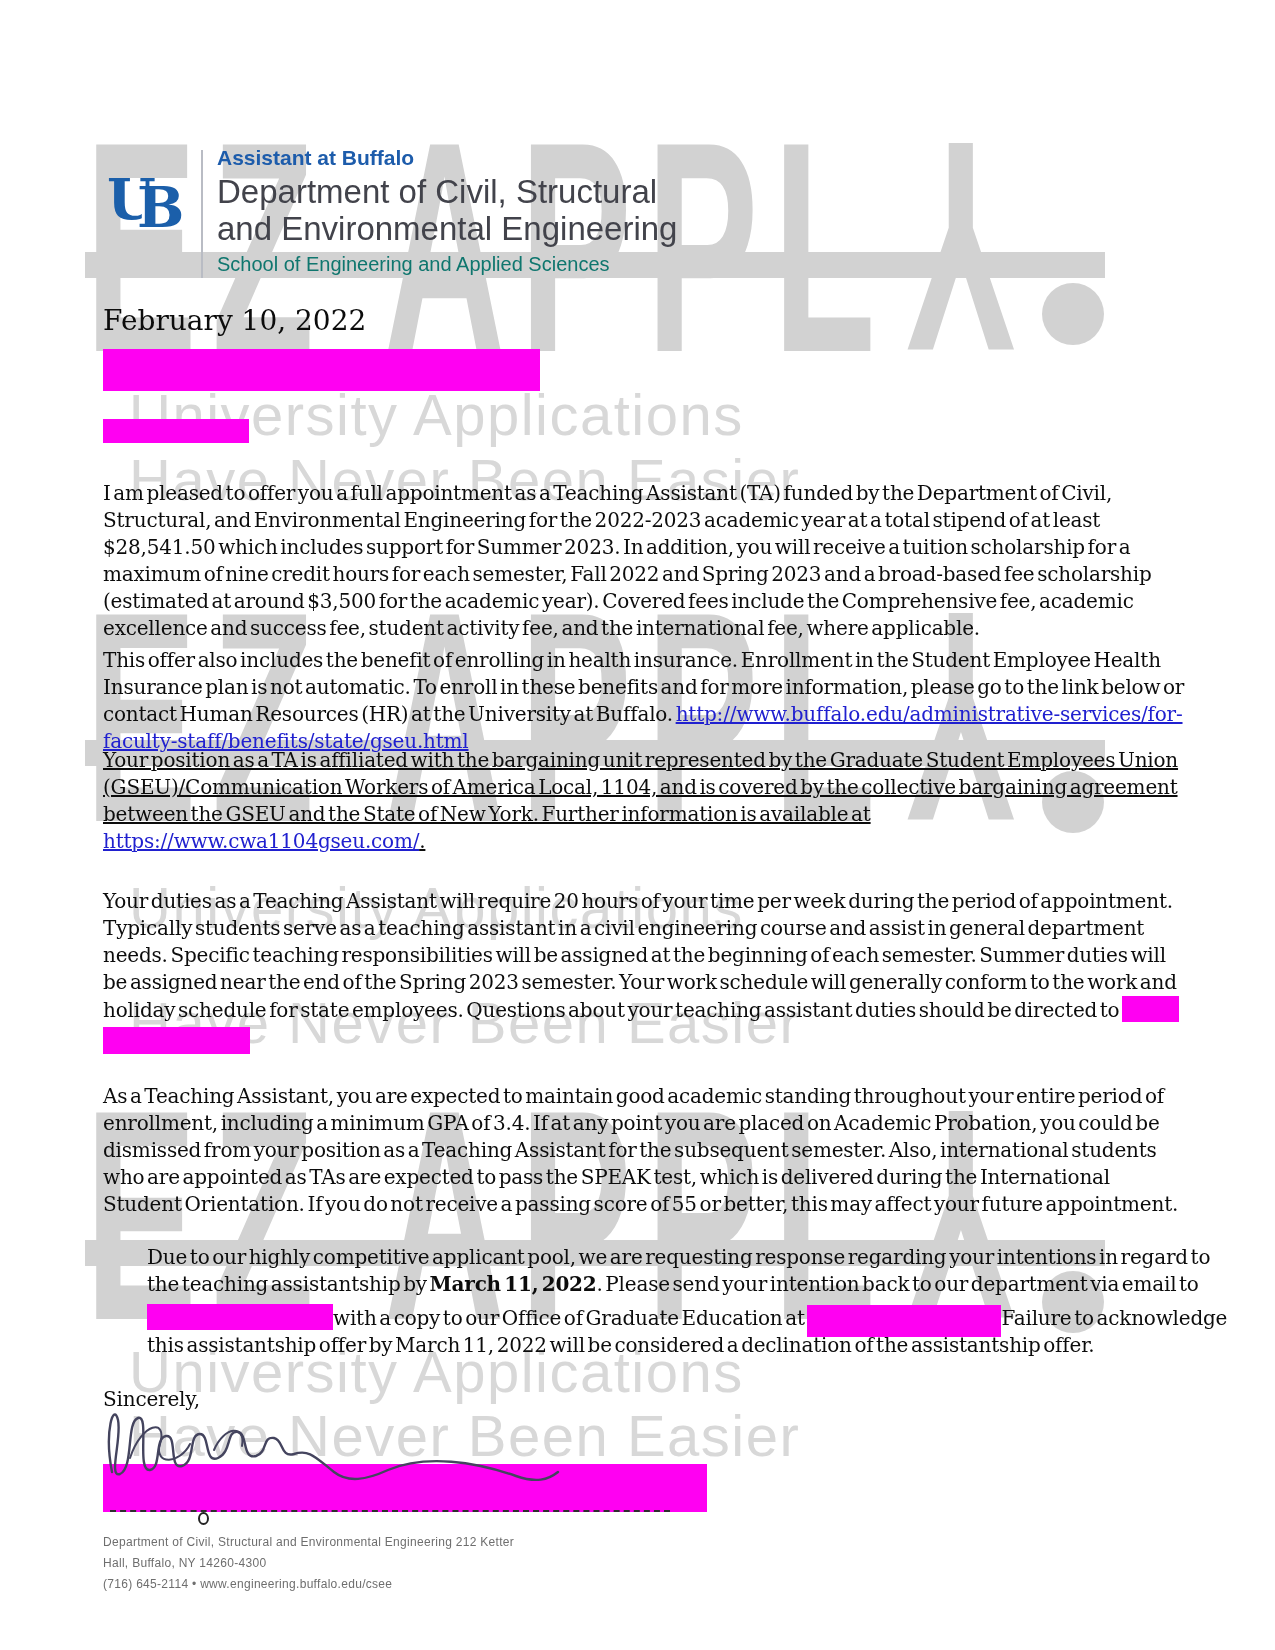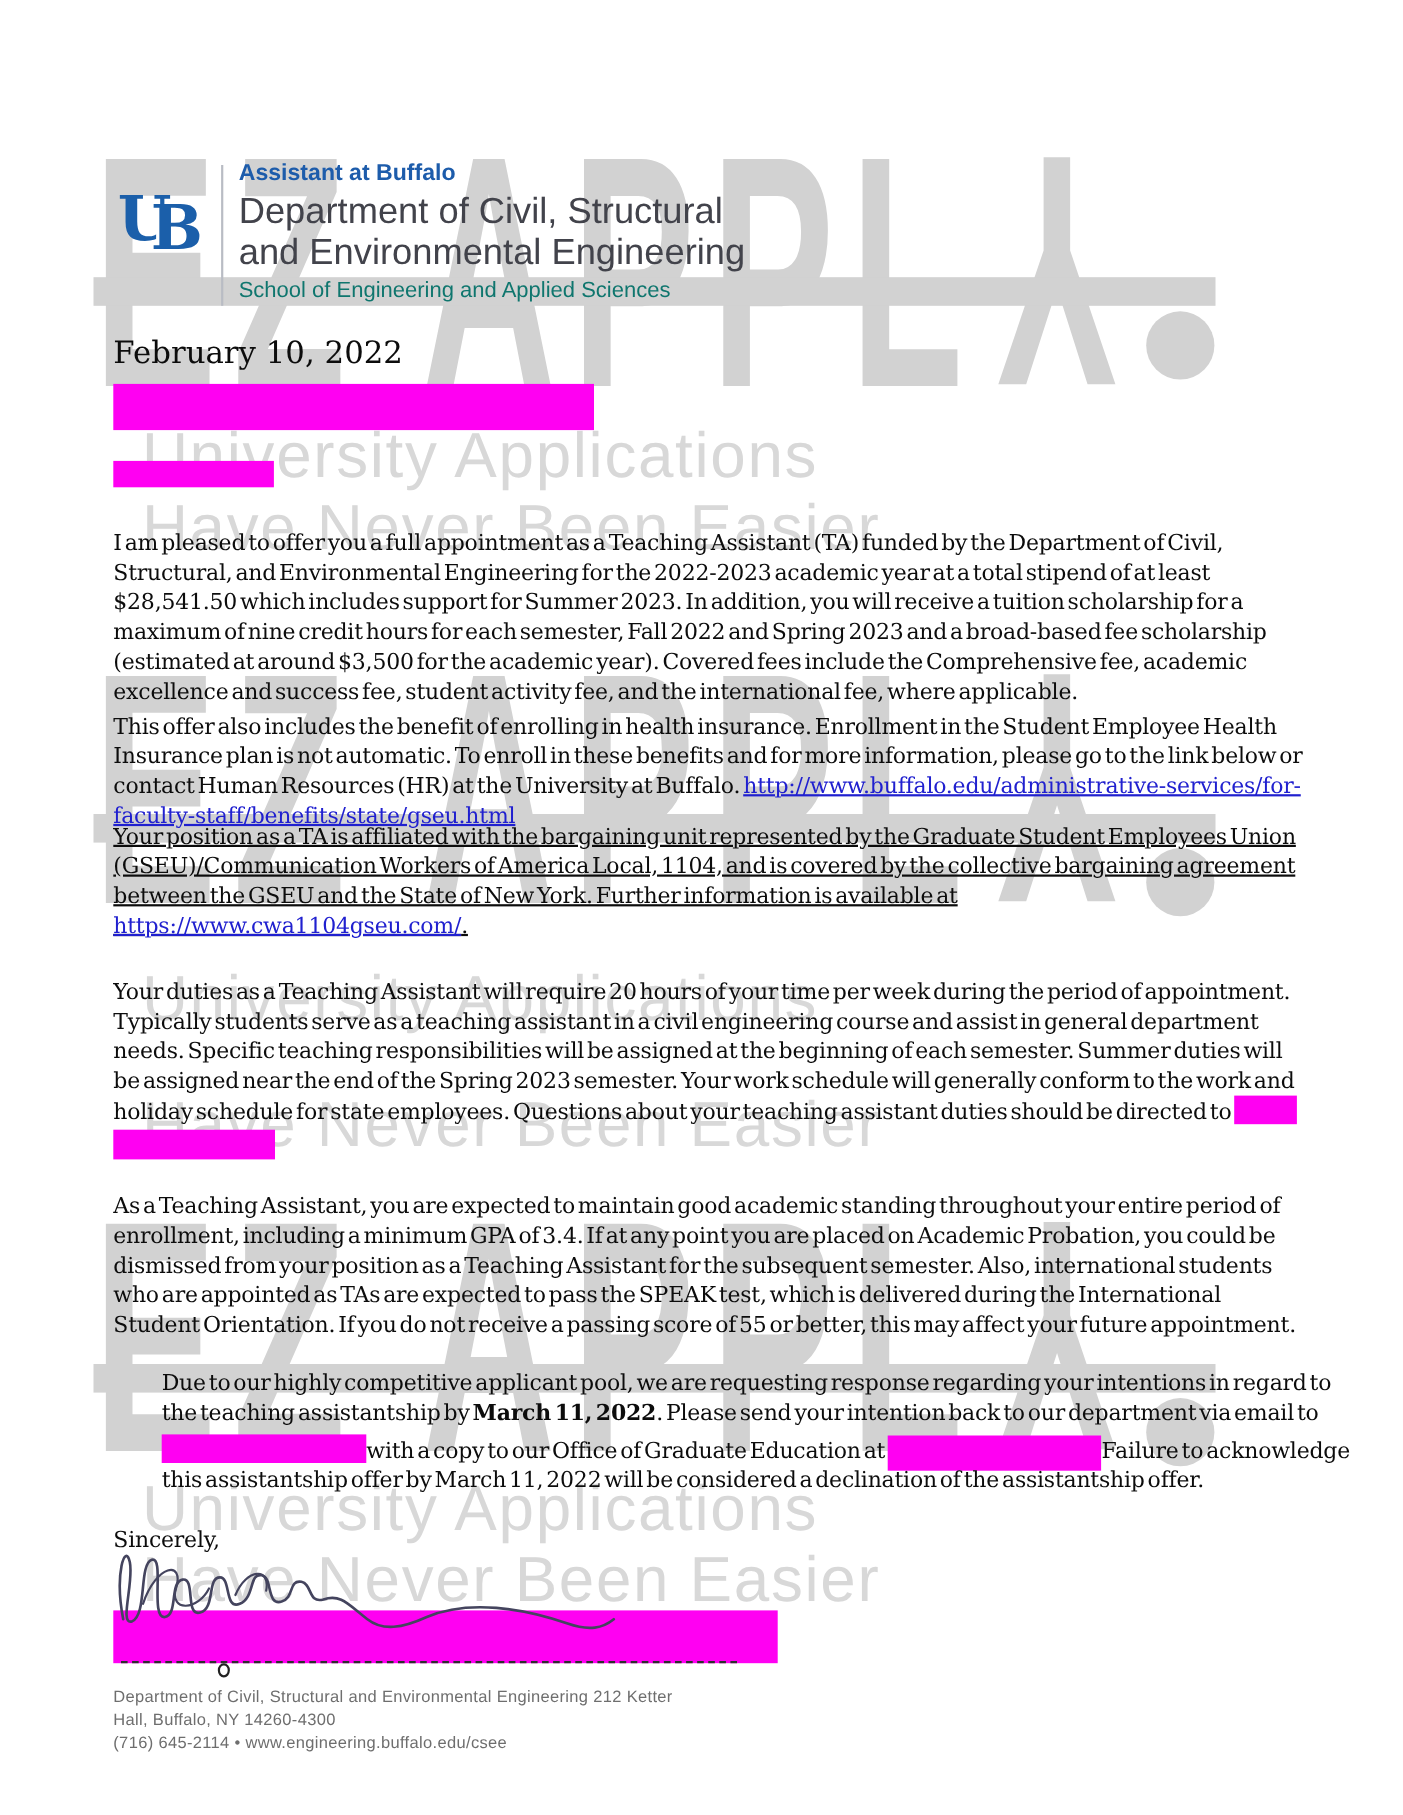--- a/index.html
+++ b/index.html
@@ -54,21 +54,21 @@
   .closing{top:1366px;}
   .para a{color:#2020cf;text-decoration:underline;overflow-wrap:anywhere;cursor:pointer;}
   .bold{font-weight:bold;}
   .above{position:relative;z-index:2;}
   .sig{position:absolute;left:96px;top:1392px;z-index:1;}
   .peek{position:absolute;left:110px;top:1510px;width:560px;height:0;border-bottom:2px dashed #2e2e2e;}
   .peek-g{position:absolute;left:198px;top:1512px;width:7px;height:9px;border:2px solid #222;border-radius:50%;}
   
   .footer{
     position:absolute;left:103px;top:1532px;font-family:"Liberation Sans",sans-serif;
-    font-size:15px;color:#6e6e6e;line-height:21px;letter-spacing:0.3px;
+    font-size:12px;color:#6e6e6e;line-height:21px;letter-spacing:0.3px;
   }
 </style>
 </head>
 <body>
 
 <div class="page">
 
   <div class="wm">
 
     <div class="wm-brand" style="top:97px;"><span>EZ APPL</span><span class="flip">Y</span></div>

